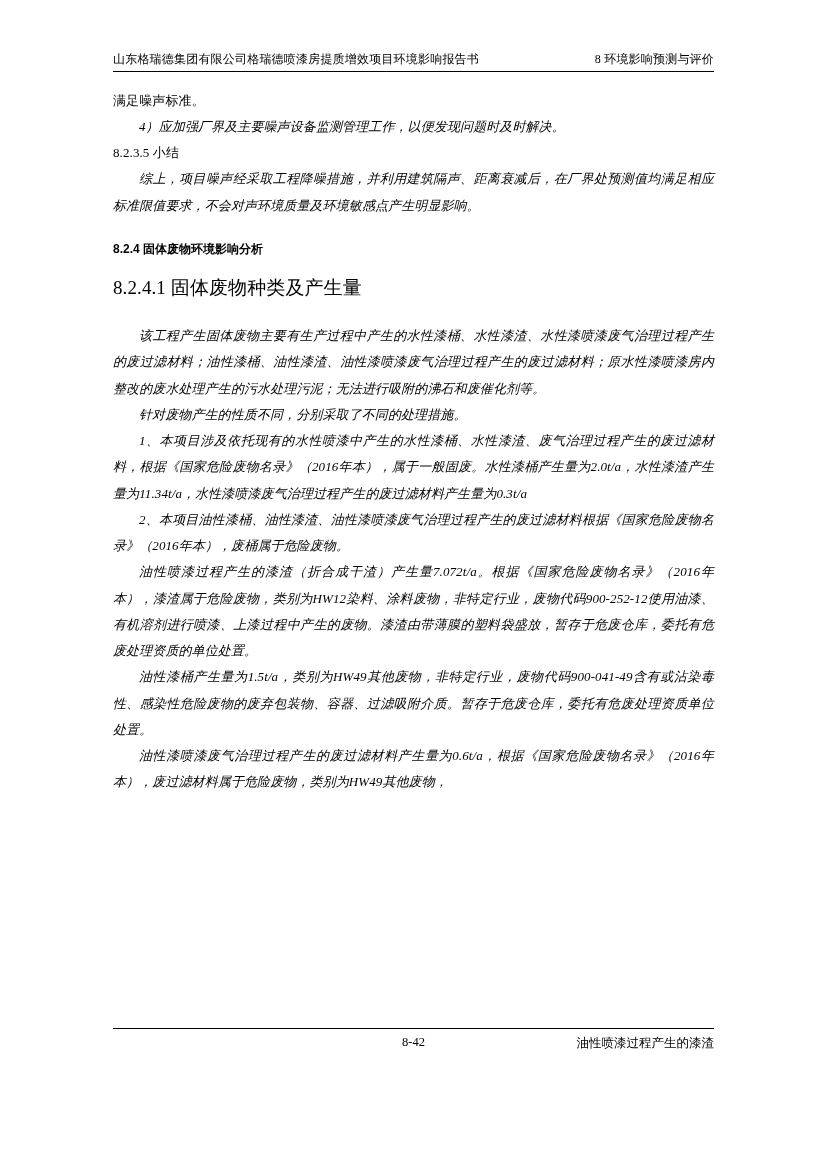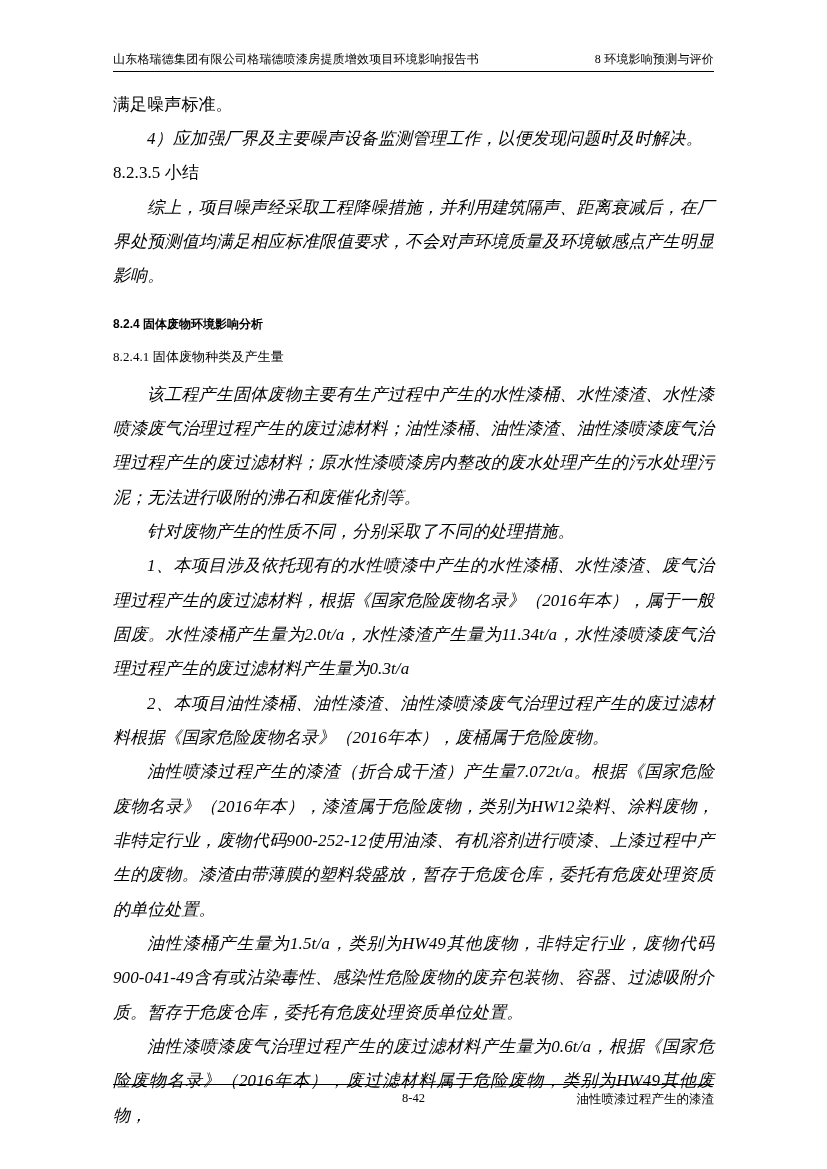--- a/index.html
+++ b/index.html
@@ -41,21 +41,21 @@
     white-space: nowrap;
   }
   .header-right {
     white-space: nowrap;
   }
   .body-text {
     margin-top: 16px;
   }
   p {
     margin: 0 0 0 0;
-    font-size: 17px;
+    font-size: 13px;
     line-height: 2.02;
     text-align: justify;
     text-justify: inter-ideograph;
     letter-spacing: 0.1px;
   }
   p.indent {
     text-indent: 2em;
     font-style: italic;
   }
   p.noindent {
@@ -63,29 +63,29 @@
   }
   h3.section {
     font-size: 12px;
     font-weight: bold;
     line-height: 2.0;
     margin: 18px 0 8px 0;
     text-indent: 0;
     font-family: "Liberation Sans", "DejaVu Sans", sans-serif;
   }
   .subsec {
-    font-size: 13px;
+    font-size: 19px;
     line-height: 2.02;
-    margin: 2px 0 8px 0;
+    margin: 2px 0 16px 0;
     text-indent: 0;
   }
   .footer {
     position: absolute;
     left: 113px;
-    top: 1084px;
+    top: 1028px;
     width: 601px;
     border-top: 1.2px solid #000;
     padding-top: 6px;
     font-size: 12px;
     display: flex;
     justify-content: center;
     position: absolute;
   }
   .footer-inner {
     position: relative;

